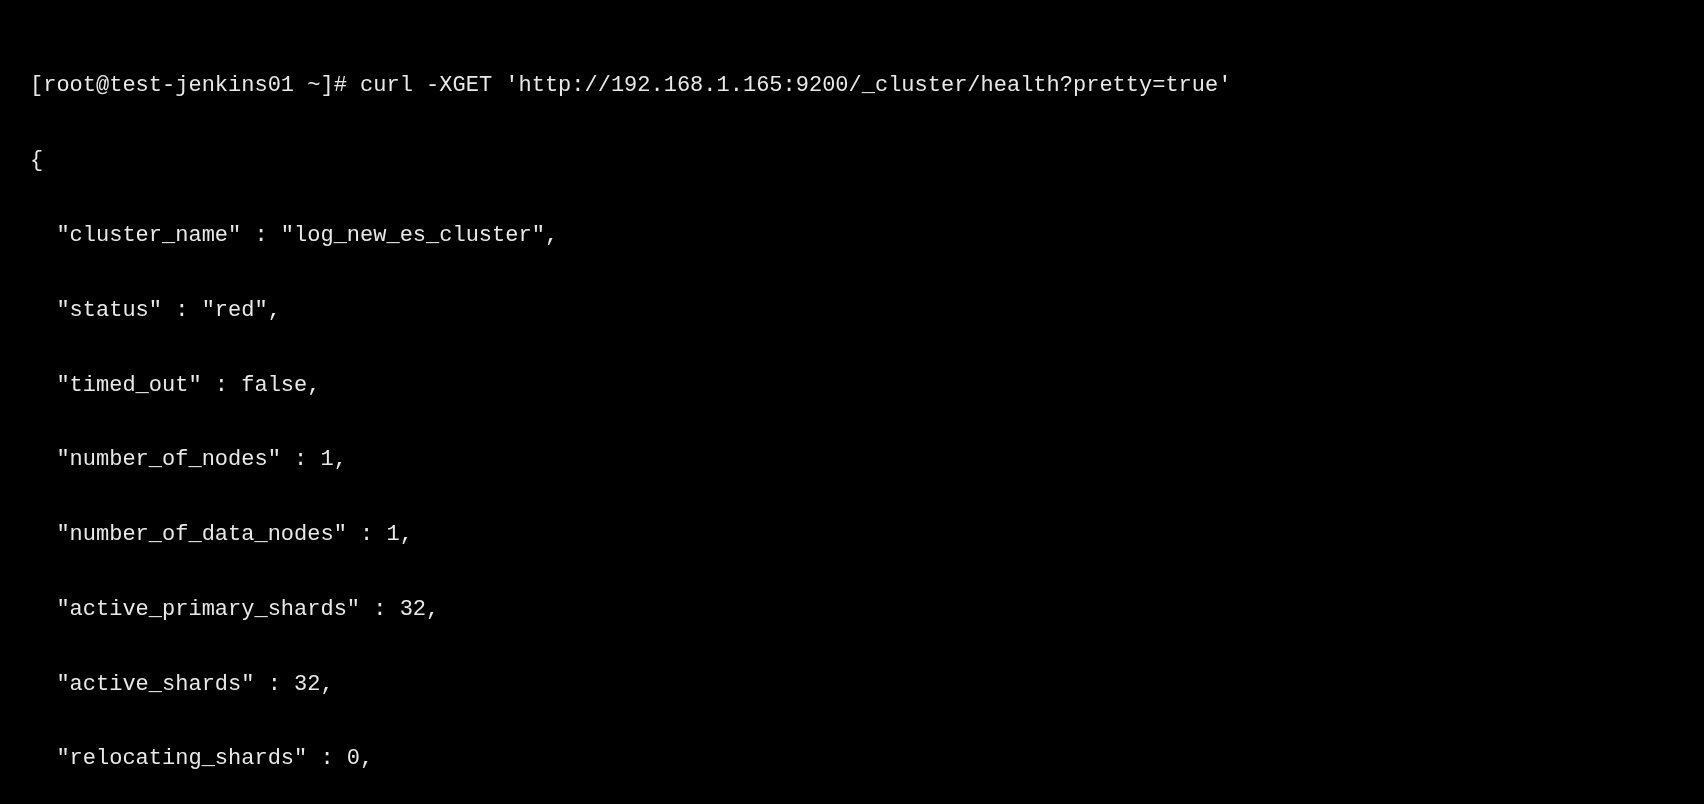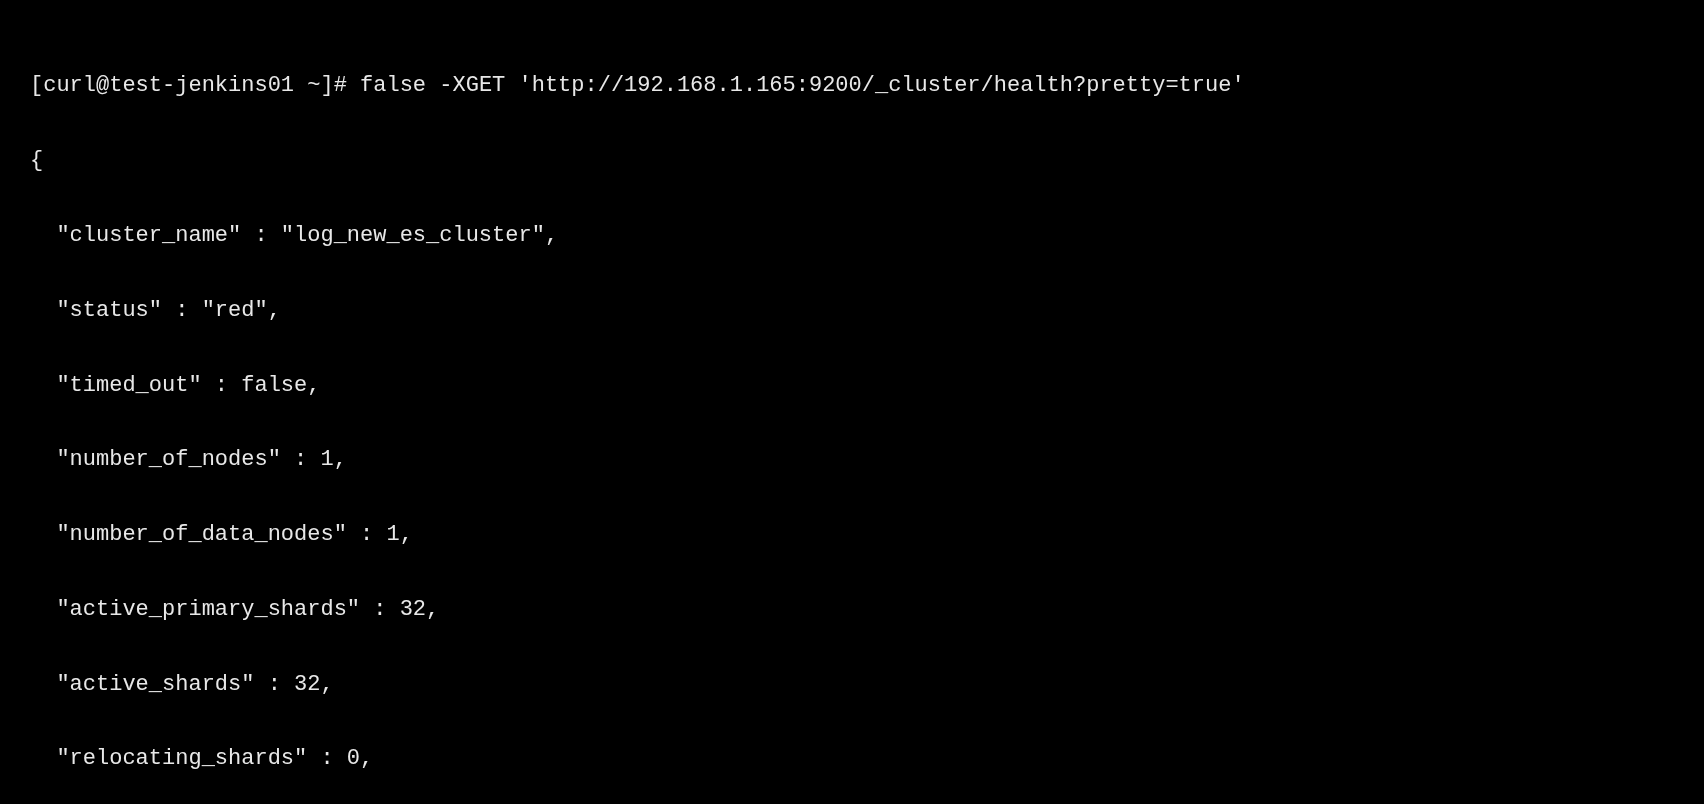--- a/index.html
+++ b/index.html
@@ -19,21 +19,21 @@
       overflow: hidden;
     }
     .terminal {
       white-space: pre;
     }
   </style>
 </head>
 <body>
 
 <div class="terminal">
-<div><span>[curl@test-jenkins01 ~]# </span><span>false -XGET 'http://192.168.1.165:9200/_cluster/health?pretty=true'</span></div>
+<div><span>[root@test-jenkins01 ~]# </span><span>curl -XGET 'http://192.168.1.165:9200/_cluster/health?pretty=true'</span></div>
 <div>{</div>
 <div>  "cluster_name" : "log_new_es_cluster",</div>
 <div>  "status" : "red",</div>
 <div>  "timed_out" : false,</div>
 <div>  "number_of_nodes" : 1,</div>
 <div>  "number_of_data_nodes" : 1,</div>
 <div>  "active_primary_shards" : 32,</div>
 <div>  "active_shards" : 32,</div>
 <div>  "relocating_shards" : 0,</div>
 

